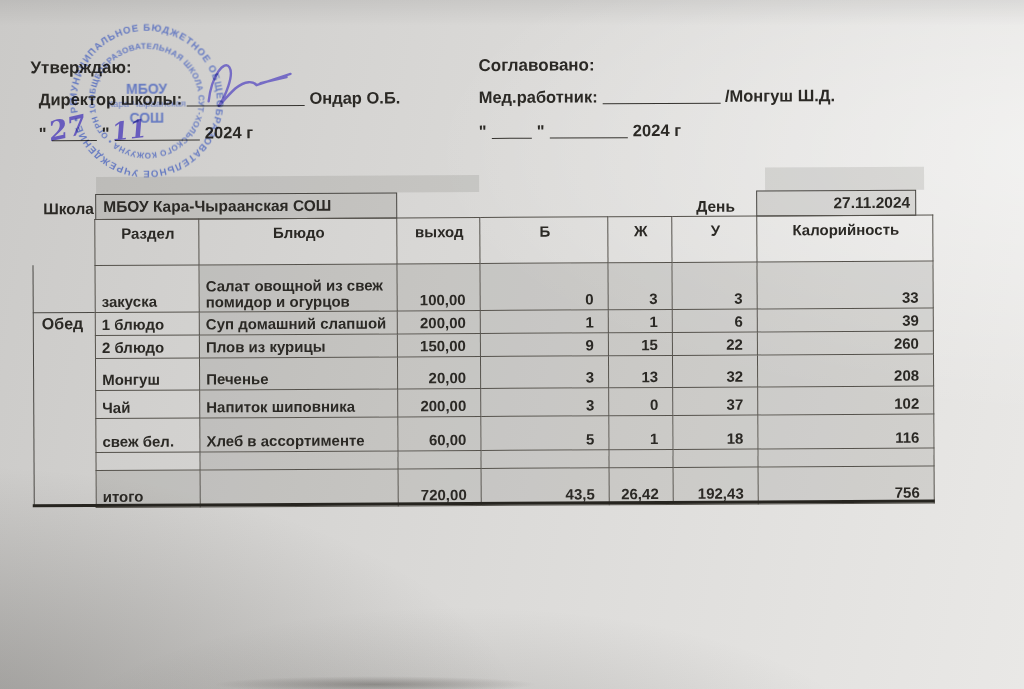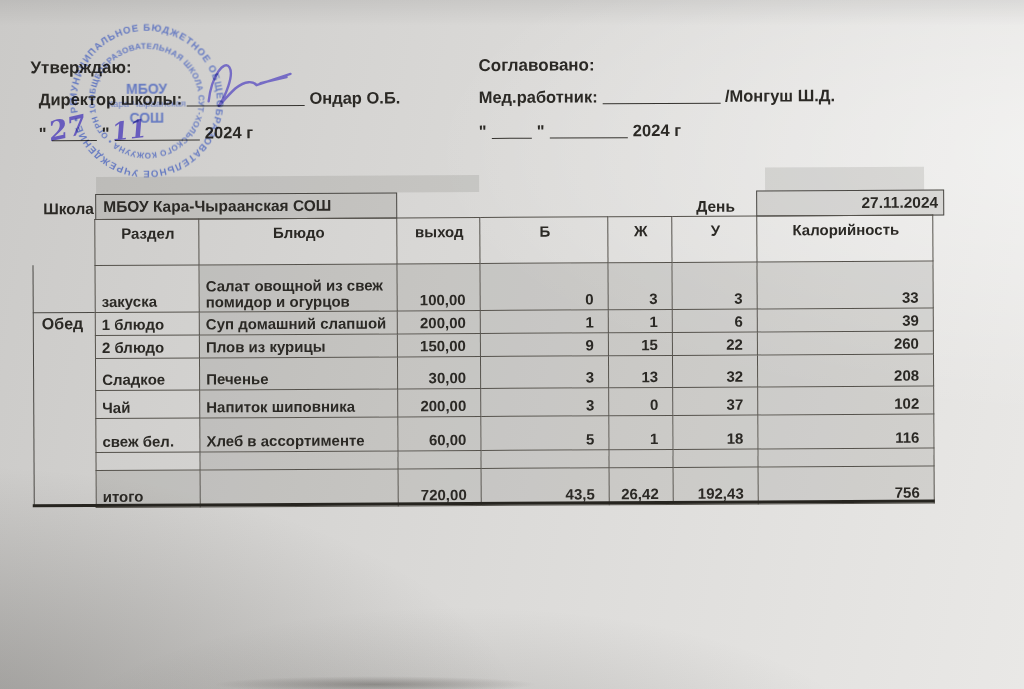--- a/index.html
+++ b/index.html
@@ -30,21 +30,21 @@
   .stamp{position:absolute;left:55px;top:8px;mix-blend-mode:multiply;opacity:.82;filter:blur(.35px);}
   .sig{position:absolute;left:202px;top:58px;mix-blend-mode:multiply;}
 
   
   .band{position:absolute;background:rgba(70,66,60,0.13);}
   .band1{left:97px;top:177px;width:383px;height:17px;}
   .band2{left:766px;top:171px;width:159px;height:23px;}
   .cellbox{position:absolute;border:1.3px solid #4a4844;background:rgba(70,66,60,0.13);
       box-sizing:border-box;font-weight:700;font-size:15.5px;}
   .cell-school{left:96px;top:194px;width:302px;height:26px;line-height:24px;padding-left:7px;}
-  .cell-date{left:757px;top:194px;width:188px;height:26px;line-height:23px;text-align:right;padding-right:5px;}
+  .cell-date{left:757px;top:194px;width:160px;height:26px;line-height:23px;text-align:right;padding-right:5px;}
   .lbl{position:absolute;font-weight:700;font-size:15.5px;}
   .lbl-school{left:37px;top:200px;margin-left:7px;}
   .lbl-day{left:697px;top:201px;}
 
   
   table.menu{position:absolute;left:95px;top:219px;border-collapse:collapse;table-layout:fixed;
       font-size:15px;font-weight:700;color:#2b2925;}
   table.menu td{border:1.2px solid #55524c;padding:0 4px 2px 6px;vertical-align:bottom;overflow:hidden;}
   table.menu td.num{text-align:right;padding-right:14px;}
   table.menu tr.hdr td{vertical-align:top;text-align:center;padding-top:5px;}
@@ -171,23 +171,23 @@
       <tr class="r2">
         <td>2 блюдо</td>
         <td class="g">Плов из курицы</td>
         <td class="g num">150,00</td>
         <td class="g num">9</td>
         <td class="g num">15</td>
         <td class="g num">22</td>
         <td class="g num">260</td>
       </tr>
       <tr class="r3">
-        <td>Сладкое</td>
+        <td>Монгуш</td>
         <td class="g">Печенье</td>
-        <td class="g num">30,00</td>
+        <td class="g num">20,00</td>
         <td class="g num">3</td>
         <td class="g num">13</td>
         <td class="g num">32</td>
         <td class="g num">208</td>
       </tr>
       <tr class="r4">
         <td>Чай</td>
         <td class="g">Напиток шиповника</td>
         <td class="g num">200,00</td>
         <td class="g num">3</td>

